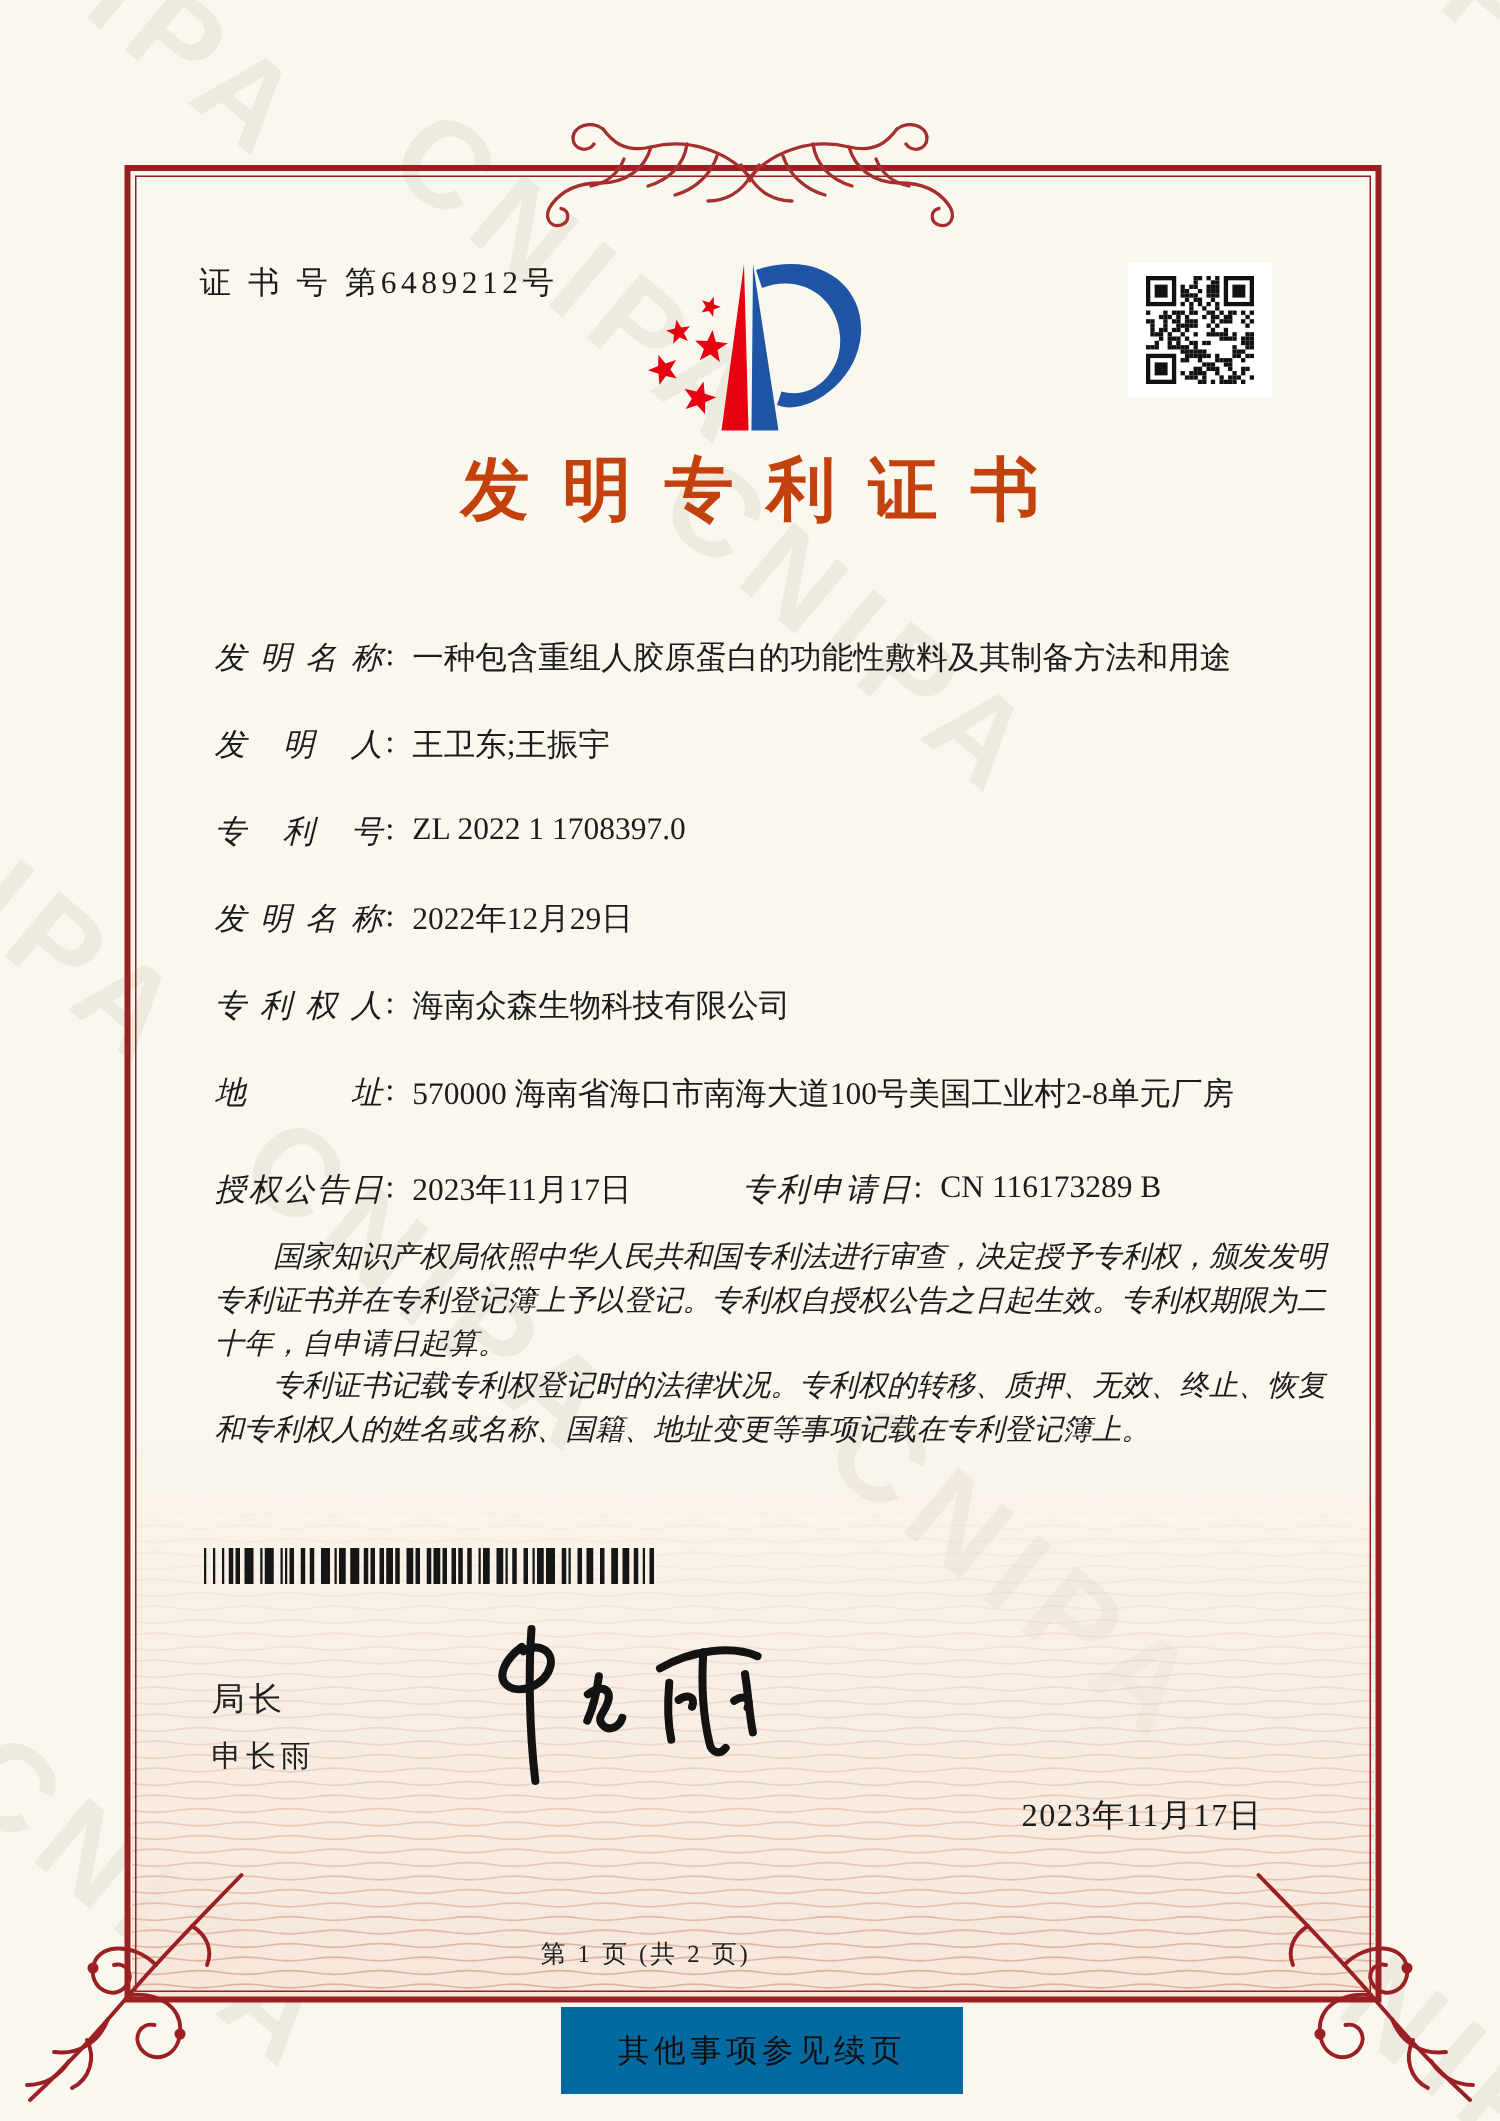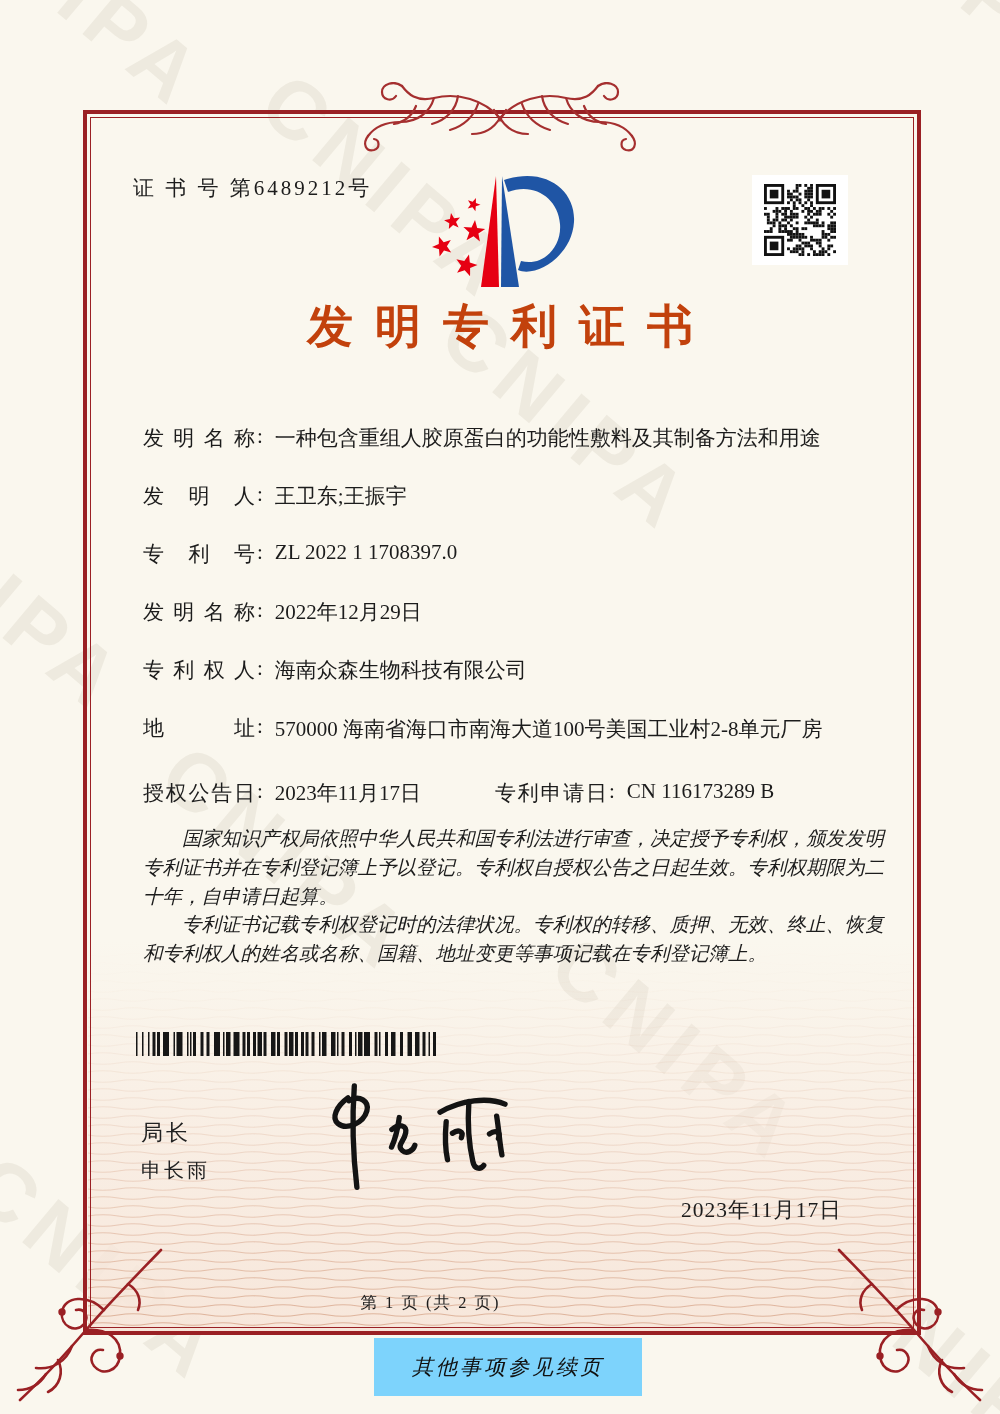--- a/index.html
+++ b/index.html
@@ -29,40 +29,40 @@
   
   .content{position:absolute;inset:0;z-index:6;color:#1c1c1c;}
   .cert-no{position:absolute;left:133px;top:174px;font-size:21px;letter-spacing:3px;}
   .logo{position:absolute;left:430px;top:172px;width:145px;height:120px;}
   .qr-box{position:absolute;left:752px;top:175px;width:96px;height:90px;background:#fff;
       display:flex;align-items:center;justify-content:center;}
   .title{position:absolute;left:0;top:296px;width:1000px;margin:0;text-align:center;
       font-size:46px;font-weight:bold;letter-spacing:22px;text-indent:22px;color:#c2410c;}
 
   .row{position:absolute;left:143px;font-size:21px;white-space:nowrap;}
-  .flabel{display:inline-block;width:112px;text-align:justify;text-align-last:justify;vertical-align:top;}
+  .flabel{display:inline-block;width:112px;text-align:justify;text-align-last:justify;vertical-align:top;font-style:italic;}
   .colon{display:inline-block;margin:0 12px 0 2px;vertical-align:top;}
   .fvalue{display:inline-block;vertical-align:top;}
   .fvalue.wrap{white-space:normal;width:578px;line-height:30px;}
   .pair2{position:absolute;left:352px;top:0;}
   .pair2 .flabel{width:112px;}
 
   .body-para{position:absolute;left:143px;width:748px;margin:0;font-size:19.5px;line-height:29px;
       font-style:italic;text-indent:2em;color:#1c1c1c;}
 
   .barcode{position:absolute;left:136px;top:1032px;}
   .sig-title{position:absolute;left:141px;top:1118px;font-family:"Liberation Sans","DejaVu Sans",sans-serif;
       font-size:22px;letter-spacing:3px;color:#222;}
   .sig-name{position:absolute;left:141px;top:1157px;font-family:"Liberation Sans","DejaVu Sans",sans-serif;
       font-size:20px;letter-spacing:3px;color:#222;}
   .signature{position:absolute;left:298px;top:1080px;width:235px;height:112px;transform:rotate(-2deg);}
   .issue-date{position:absolute;left:681px;top:1195px;font-size:21.5px;letter-spacing:1px;}
   .page-info{position:absolute;left:83px;top:1292px;width:695px;text-align:center;font-size:16.5px;letter-spacing:2px;}
-  .footer-box{position:absolute;left:374px;top:1338px;width:268px;height:58px;background:#7dd3fc;z-index:6;
-      display:flex;align-items:center;justify-content:center;font-size:21px;font-style:italic;letter-spacing:3px;color:#111;}
+  .footer-box{position:absolute;left:374px;top:1338px;width:268px;height:58px;background:#0369a1;z-index:6;
+      display:flex;align-items:center;justify-content:center;font-size:21px;letter-spacing:3px;color:#111;}
 </style>
 </head>
 <body>
 
 <div class="page">
 
   <div class="wm-layer" id="wmLayer">
       <div class="wm" style="left: -70px; top: -52px;">CNIPA</div>
       <div class="wm" style="left: 808px; top: -78px;">CNIPA</div>
       <div class="wm" style="left: 238px; top: 140px;">CNIPA</div>

